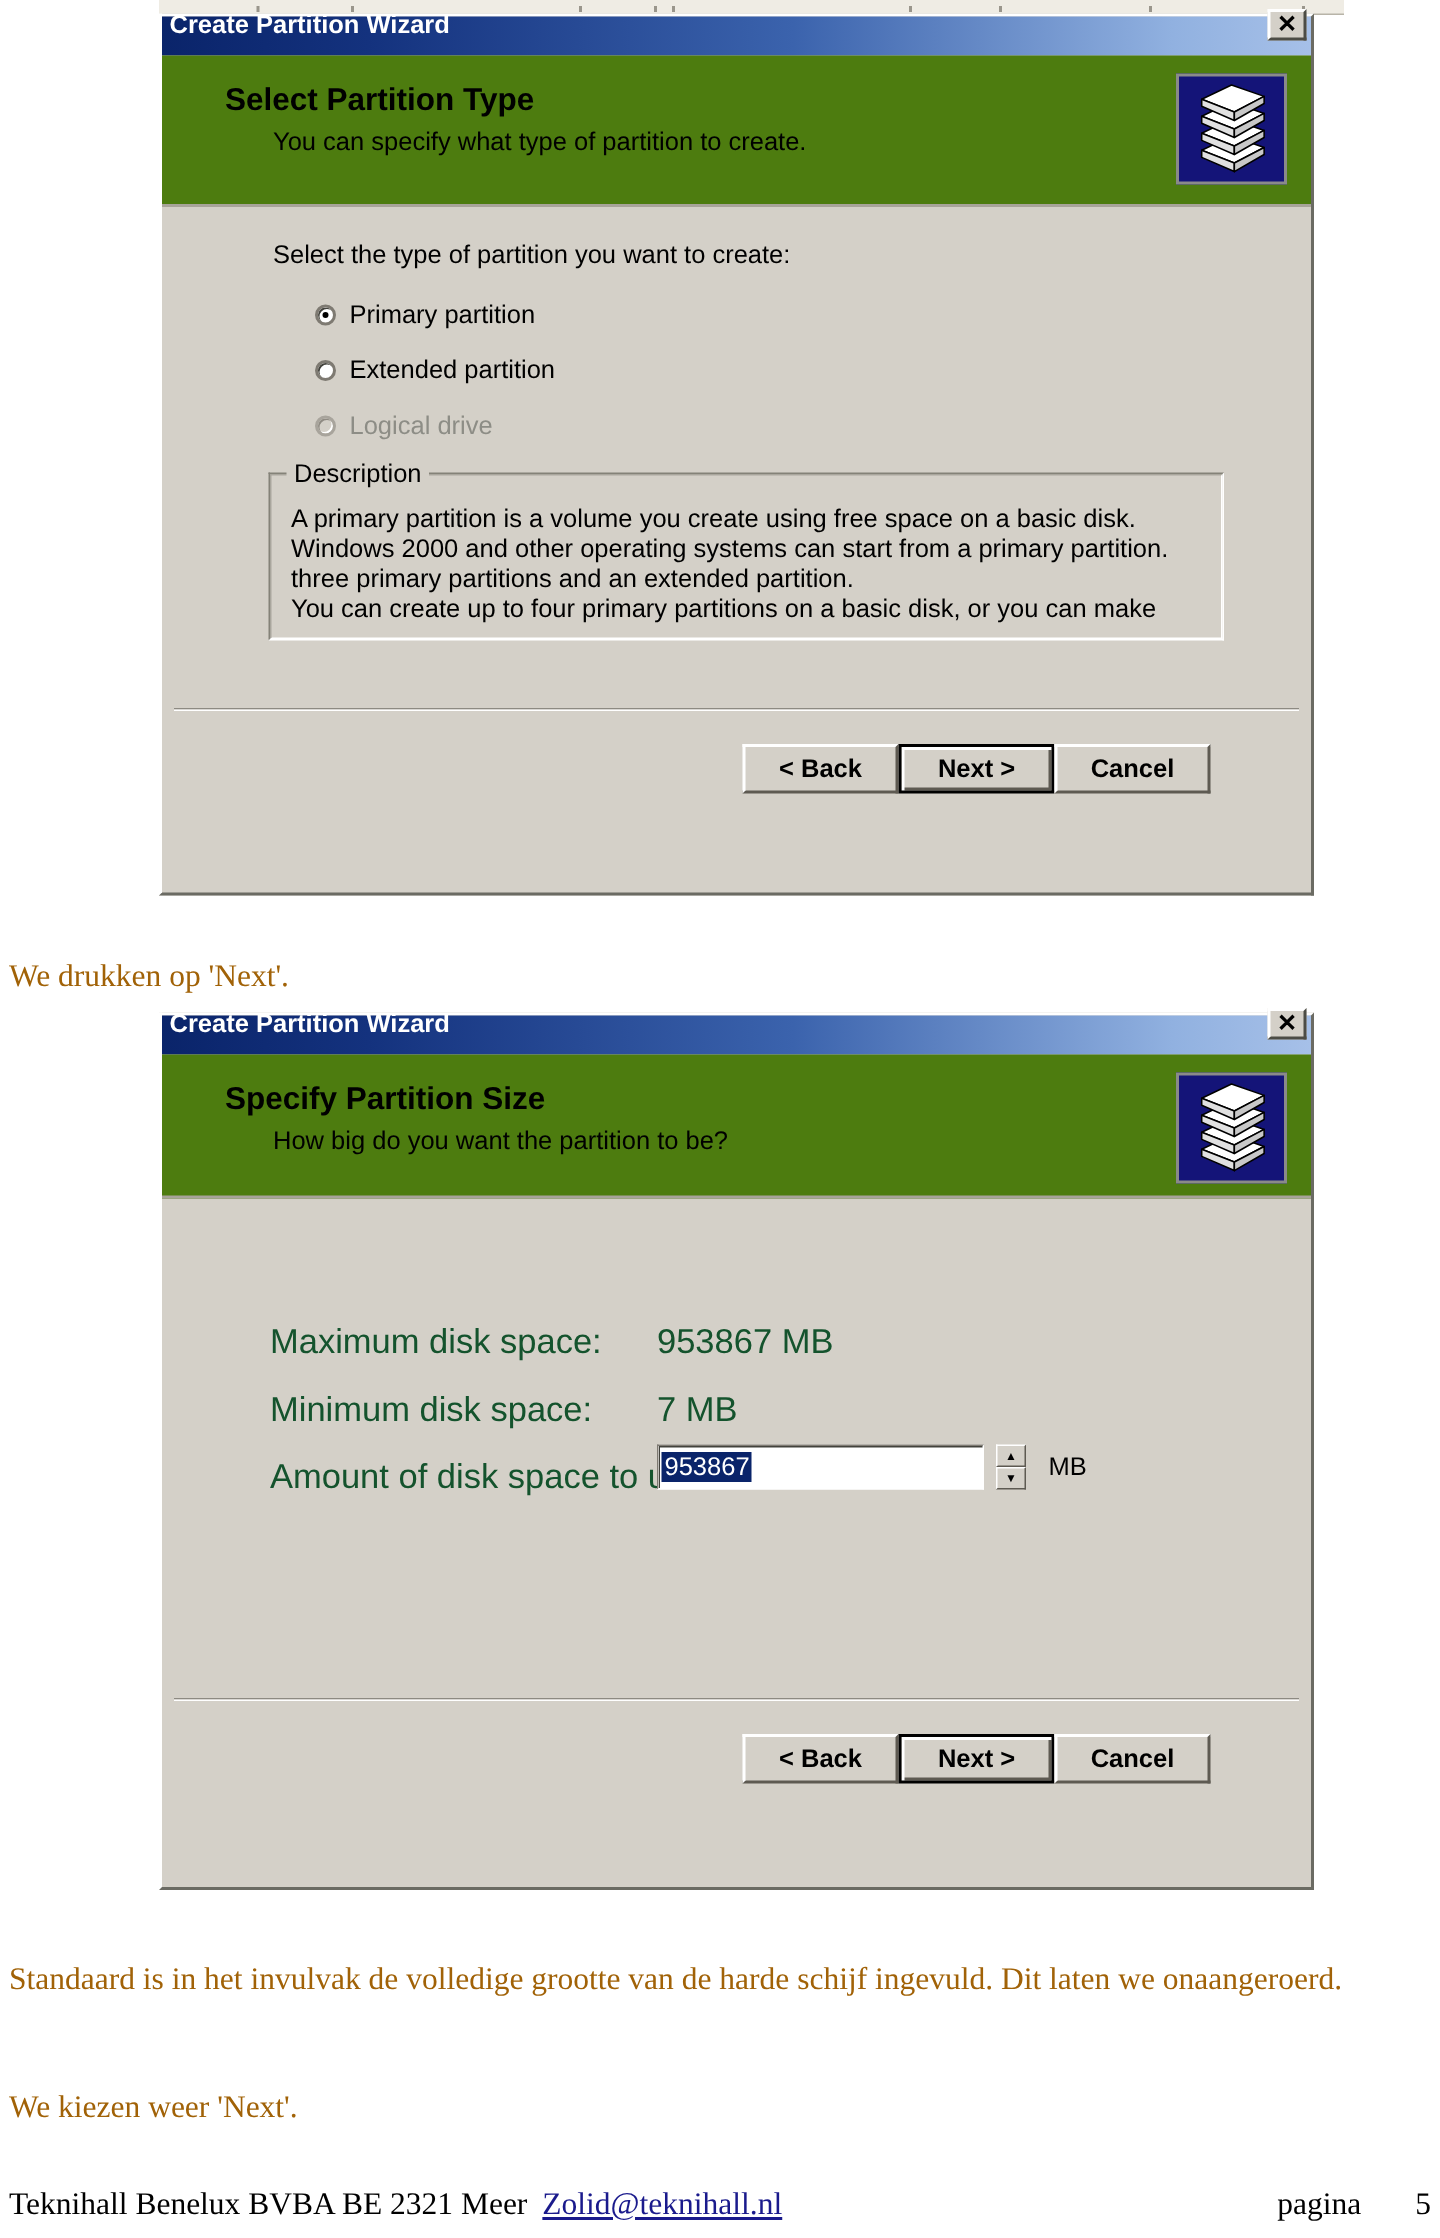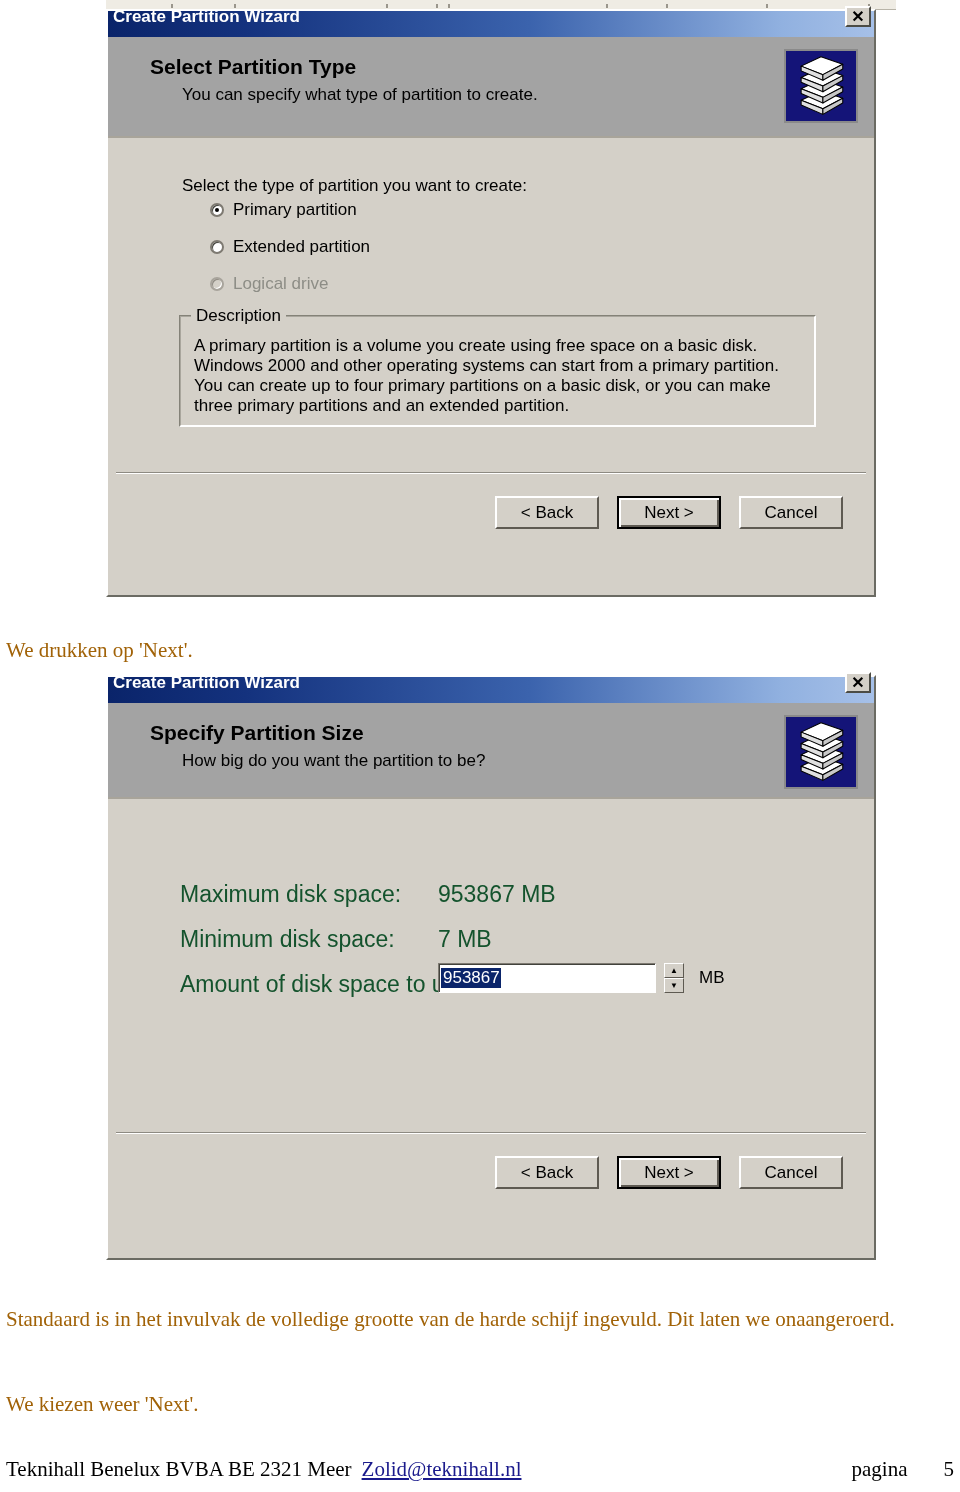--- a/index.html
+++ b/index.html
@@ -52,21 +52,21 @@
     background:#d4d0c8;
     border-left:2px solid #ffffff;border-top:2px solid #ffffff;
     border-right:2px solid #4c4c45;border-bottom:2px solid #4c4c45;
     display:flex;align-items:center;justify-content:center;
     font-size:16px;font-weight:bold;color:#000;line-height:1;
     box-sizing:border-box;cursor:default;
   }
 
   
   .dlg-head{
-    background:#a3a3a3;
+    background:#4d7c0f;
     border-bottom:2px solid #a8a49a;
     height:101px;
     position:relative;
     box-sizing:border-box;
   }
   .dlg2 .dlg-head{height:96px;}
   .dlg-head h2{
     margin:0;position:absolute;left:42px;top:18px;
     font-size:21px;font-weight:bold;color:#000;
     font-family:"Liberation Sans", sans-serif;
@@ -179,21 +179,21 @@
   .unit{margin-left:15px;font-size:17px;color:#000;align-self:center;
         font-family:"Liberation Sans", sans-serif;}
 
   
   .sep{
     position:absolute;left:8px;right:8px;
     border-top:1px solid #8d8a82;
     border-bottom:1px solid #ffffff;
     height:0;
   }
-  .btnrow{position:absolute;display:flex;gap:18px;}
+  .btnrow{position:absolute;display:flex;gap:0;font-weight:bold;}
   .btn{
     width:104px;height:33px;background:#d4d0c8;
     border-left:2px solid #ffffff;border-top:2px solid #ffffff;
     border-right:2px solid #5e5a52;border-bottom:2px solid #5e5a52;
     display:flex;align-items:center;justify-content:center;
     font-size:17px;color:#000;box-sizing:border-box;cursor:default;
     font-family:"Liberation Sans", sans-serif;
   }
   .btn.default{
     border:2px solid #000000;
@@ -255,43 +255,43 @@
           <polygon points="39,37 60,26 60,31 39,43" fill="#c8c8c8"></polygon>
           <polygon points="16,16 37,6 60,14 39,25" fill="#fff"></polygon>
           <polygon points="16,16 16,21 39,31 39,25" fill="#e0e0e0"></polygon>
           <polygon points="39,25 60,14 60,19 39,31" fill="#c8c8c8"></polygon>
         </g>
       </svg>
     </div>
   </div>
 
   <div class="dlg-body">
-    <div class="prompt" style="left:74px;top:38px">Select the type of partition you want to create:</div>
+    <div class="prompt" style="left:74px;top:22px">Select the type of partition you want to create:</div>
 
     <div class="radio-row" style="left:102px;top:62px">
       <span class="radio checked"></span>
       <span>Primary partition</span>
     </div>
     <div class="radio-row" style="left:102px;top:99px">
       <span class="radio"></span>
       <span>Extended partition</span>
     </div>
     <div class="radio-row disabled" style="left:102px;top:136px">
       <span class="radio dis"></span>
       <span>Logical drive</span>
     </div>
 
     <div class="groupbox" style="left:71px;top:177px;width:637px;height:112px">
       <span class="inner"></span>
       <span class="gb-legend">Description</span>
       <div class="gb-text">
         <div>A primary partition is a volume you create using free space on a basic disk.</div>
         <div>Windows 2000 and other operating systems can start from a primary partition.</div>
+        <div>three primary partitions and an extended partition.</div>
         <div>You can create up to four primary partitions on a basic disk, or you can make</div>
-        <div>three primary partitions and an extended partition.</div>
       </div>
     </div>
 
     <div class="sep" style="top:334px"></div>
 
     <div class="btnrow" style="left:387px;top:358px">
       <div class="btn">&lt; Back</div>
       <div class="btn default">Next &gt;</div>
       <div class="btn">Cancel</div>
     </div>

